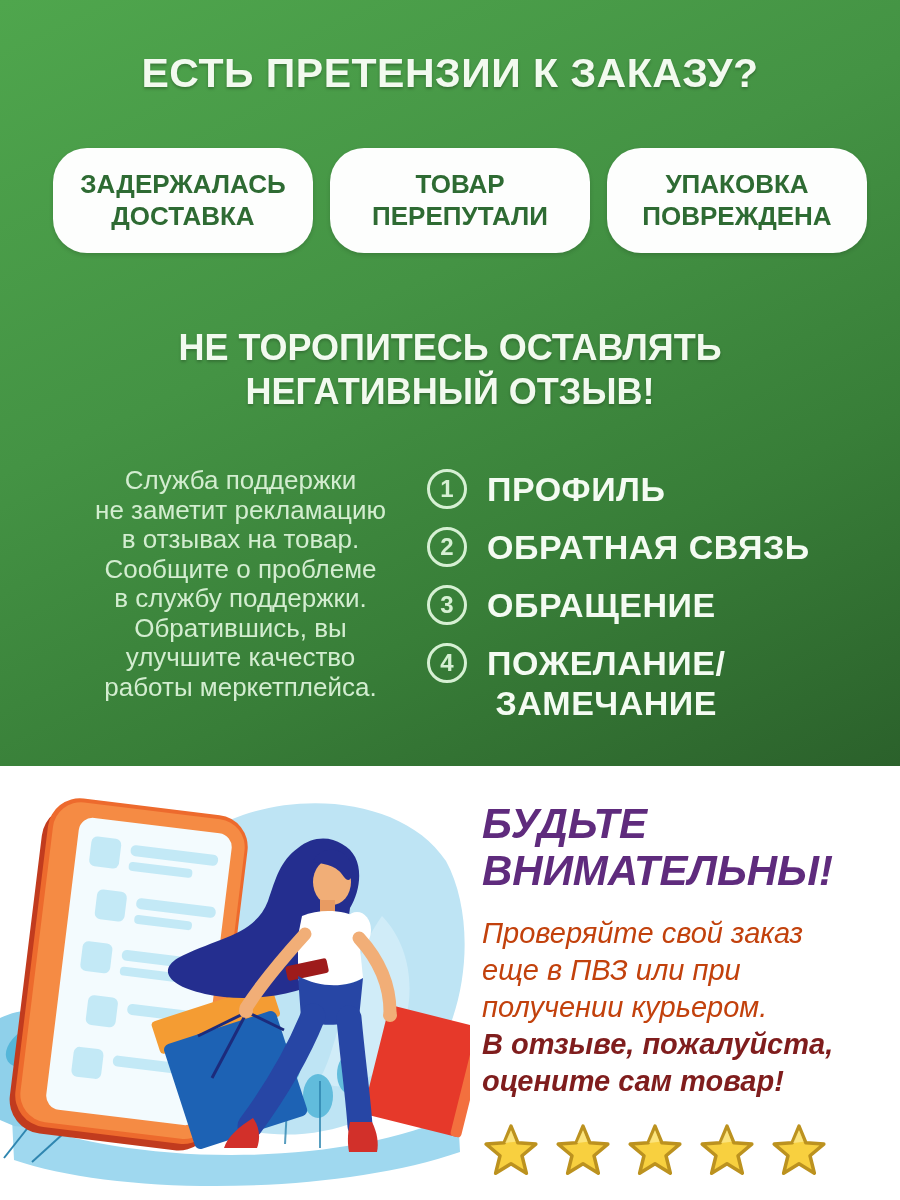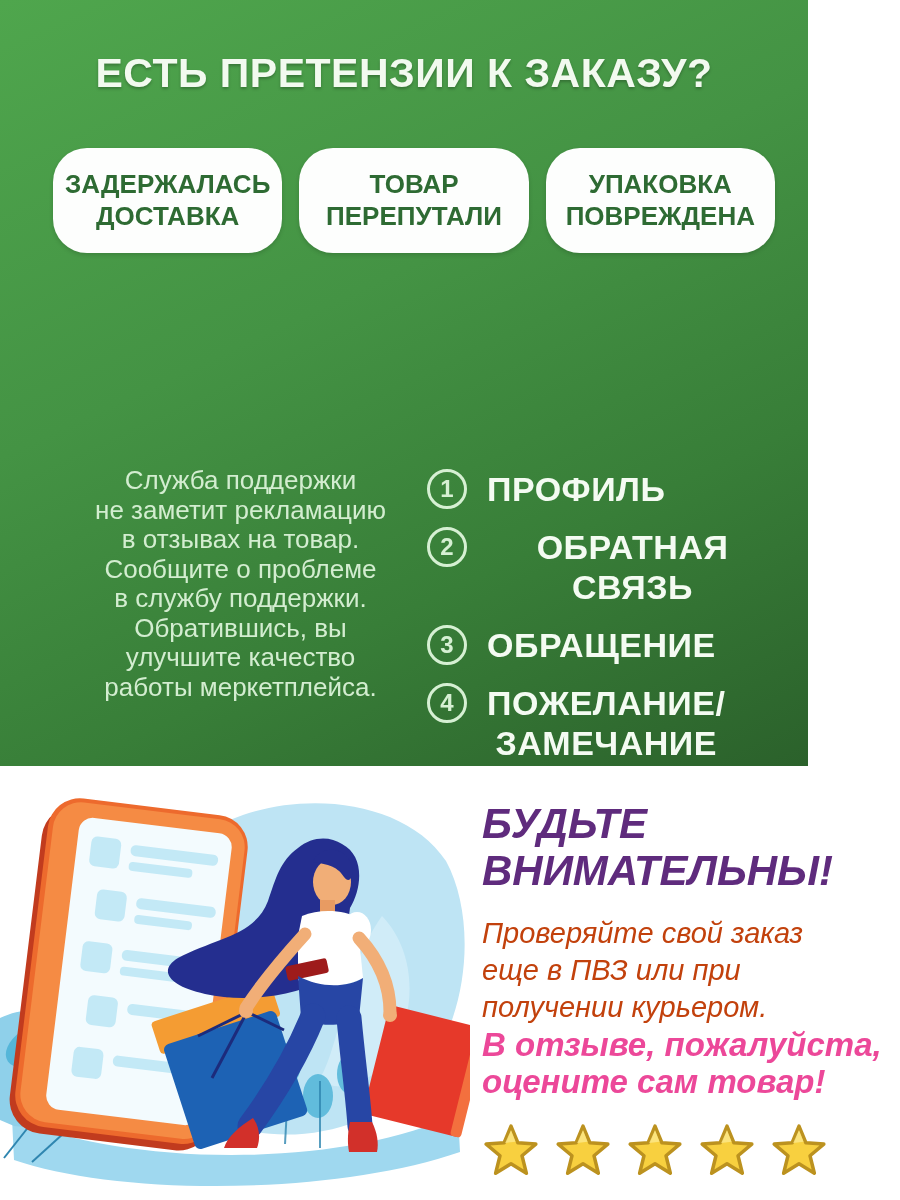--- a/index.html
+++ b/index.html
@@ -2,21 +2,21 @@
 <html><head>
 <meta charset="utf-8">
 <style>
   * { box-sizing: border-box; margin: 0; padding: 0; }
   html, body { width: 900px; }
   body { font-family: "Liberation Sans", sans-serif; background: #ffffff; }
   .poster { position: relative; width: 900px; height: 1200px; background: #ffffff; overflow: hidden; }
 
   
   .green-section {
-    position: absolute; top: 0; left: 0; width: 808px; height: 766px;
+    position: absolute; top: 0; left: 0; width: 900px; height: 766px;
     background: linear-gradient(155deg, #4FA64D 0%, #449344 40%, #387E38 70%, #2B612B 100%);
   }
   .main-title {
     position: absolute; top: 50px; left: 0; width: 100%;
     text-align: center; font-size: 41px; font-weight: bold; letter-spacing: 0.5px;
     color: #F2FAEF; text-shadow: 0 2px 3px rgba(0,0,0,0.25);
   }
   .pills {
     position: absolute; top: 148px; left: 33px; right: 33px;
     display: flex; gap: 17px; margin-left: 20px;
@@ -58,21 +58,21 @@
   .white-section { position: absolute; top: 766px; left: 0; width: 900px; height: 434px; background: #ffffff; font-style: italic; }
   .illustration { position: absolute; left: 0; top: 0; width: 470px; height: 434px; }
   .attention { position: absolute; left: 482px; top: 34px; width: 404px; }
   .attention-heading {
     color: #5F2B7D; font-size: 42px; font-weight: bold; line-height: 47px; white-space: pre-line;
   }
   .attention-body {
     margin-top: 21px; color: #c2410c; font-size: 29px; line-height: 37px; white-space: pre-line;
   }
   .attention-body-bold {
-    color: #ec4899; font-size: 33px; font-weight: bold; line-height: 37px; white-space: pre-line;
+    color: #7f1d1d; font-size: 29px; font-weight: bold; line-height: 37px; white-space: pre-line;
   }
   .stars-row { margin-top: 22px; display: flex; gap: 14px; }
   .star { width: 58px; height: 58px; display: block; }
 </style>
 </head>
 <body>
 
 <div class="poster">
 
   <div class="green-section">
@@ -81,20 +81,22 @@
 
     <div class="pills">
       <div class="pill">ЗАДЕРЖАЛАСЬ
 ДОСТАВКА</div>
       <div class="pill">ТОВАР
 ПЕРЕПУТАЛИ</div>
       <div class="pill">УПАКОВКА
 ПОВРЕЖДЕНА</div>
     </div>
 
+    <div class="warning-title">НЕ ТОРОПИТЕСЬ ОСТАВЛЯТЬ
+НЕГАТИВНЫЙ ОТЗЫВ!</div>
 
     <div class="content-row">
       <div class="support-note">Служба поддержки
 не заметит рекламацию
 в отзывах на товар.
 Сообщите о проблеме
 в службу поддержки.
 Обратившись, вы
 улучшите качество
 работы меркетплейса.</div>

